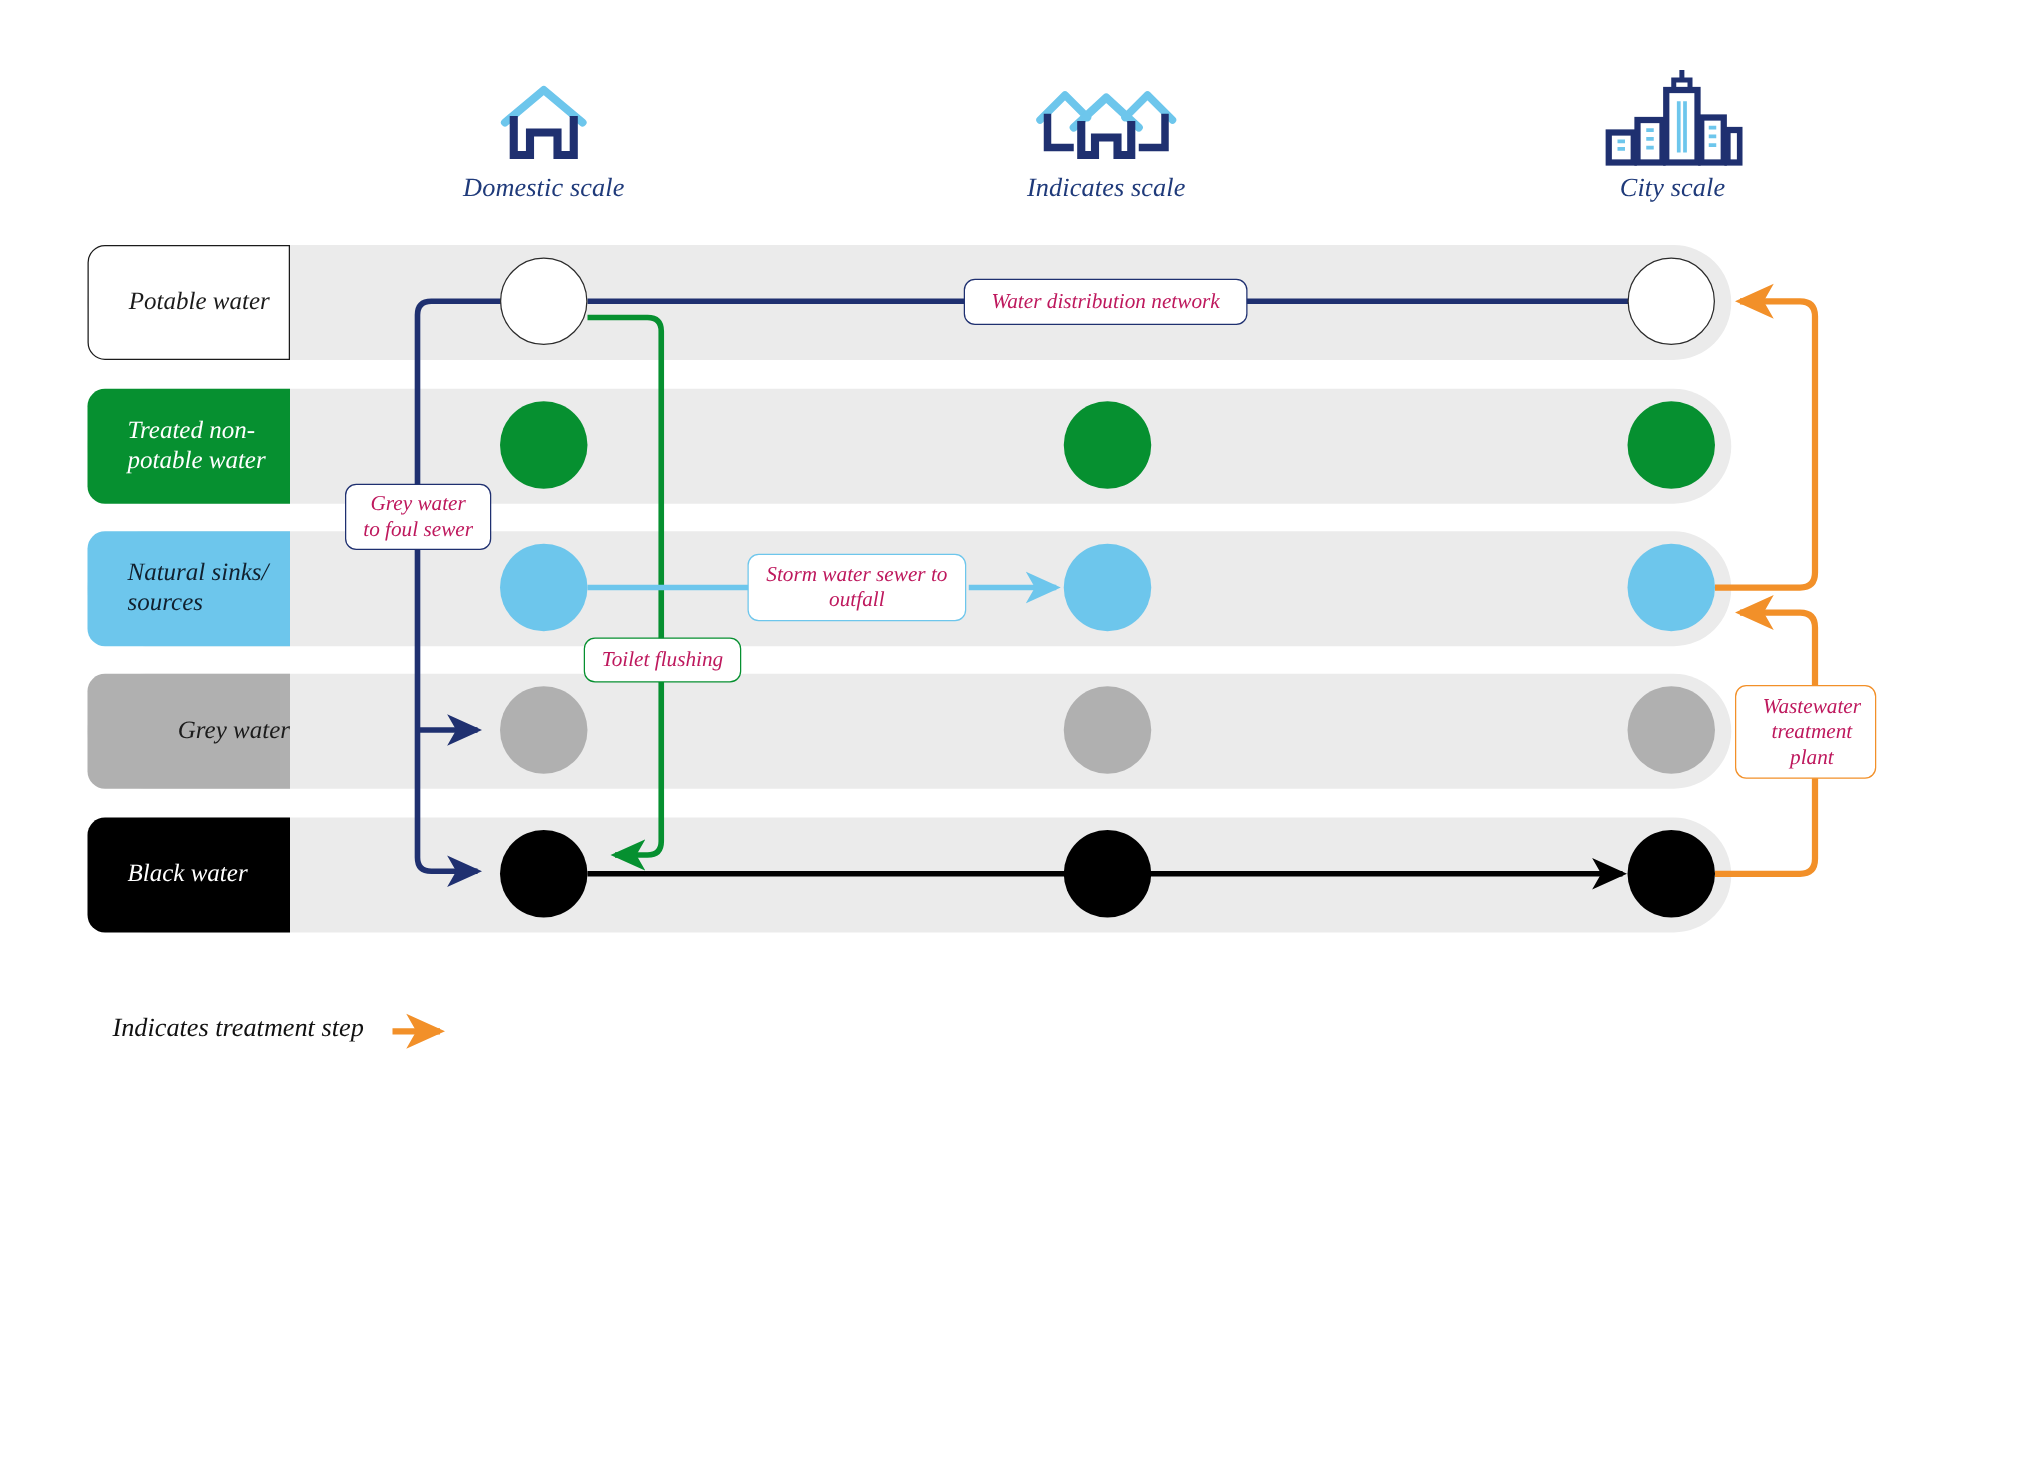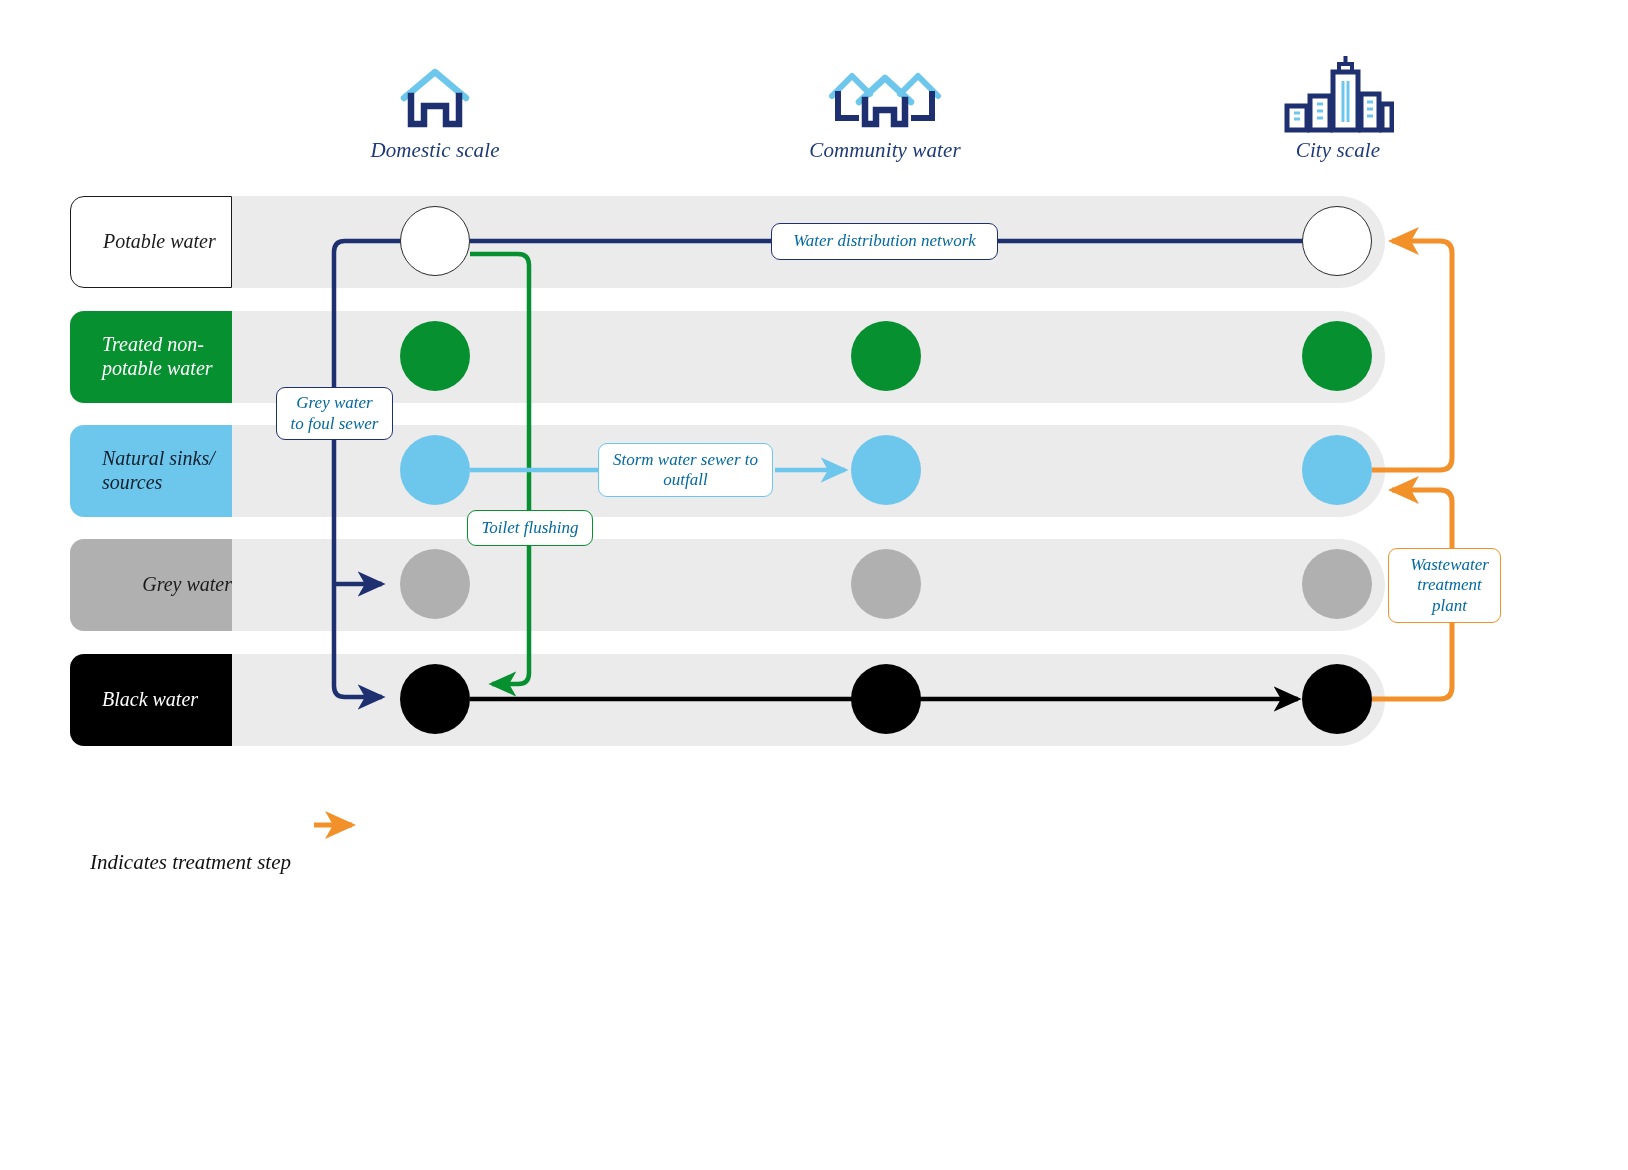--- a/index.html
+++ b/index.html
@@ -31,29 +31,29 @@
   .node.blue{background:#6dc6ec;}
   .node.grey{background:#b0b0b0;}
   .node.black{background:#000000;}
 
   
   #wires{position:absolute;left:0;top:0;width:1628px;height:1170px;pointer-events:none;}
 
   
   .pill{position:absolute;background:#ffffff;border-radius:9px;box-sizing:border-box;
         display:flex;align-items:center;justify-content:center;text-align:center;
-        font-size:17px;line-height:1.2;color:#0369a1;padding:5px 12px;}
+        font-size:17px;line-height:1.2;color:#be185d;padding:5px 12px;}
   .pill.navy{border:1.7px solid #1f3070;}
   .pill.green{border:1.7px solid #069030;}
   .pill.lblue{border:1.7px solid #6dc6ec;}
   .pill.black{border:1.7px solid #000000;}
   .pill.orange{border:1.7px solid #f29029;}
 
   
-  #legend{position:absolute;display:flex;align-items:flex-start;gap:12px;margin-top:40px;}
+  #legend{position:absolute;display:flex;align-items:flex-start;gap:12px;}
   #legend .txt{font-size:21px;color:#111111;}
 </style>
 </head>
 <body>
 
 <div id="stage">
 
   <div class="scale-head" style="left:315px;top:52px;">
     <div class="scale-icon">
       <svg width="82" height="72" viewBox="0 0 82 72">
@@ -68,21 +68,21 @@
     <div class="scale-icon">
       <svg width="118" height="72" viewBox="0 0 118 72">
         <path d="M6 34 L26 14 L44 32" fill="none" stroke="#6dc6ec" stroke-width="6" stroke-linecap="round" stroke-linejoin="round"></path>
         <path d="M112 34 L92 14 L74 32" fill="none" stroke="#6dc6ec" stroke-width="6" stroke-linecap="round" stroke-linejoin="round"></path>
         <path d="M33 40 L59 16 L85 40" fill="none" stroke="#6dc6ec" stroke-width="6.5" stroke-linecap="round" stroke-linejoin="round"></path>
         <path d="M12 32 L12 56 L30 56" fill="none" stroke="#1f3070" stroke-width="6" stroke-linecap="square"></path>
         <path d="M106 32 L106 56 L88 56" fill="none" stroke="#1f3070" stroke-width="6" stroke-linecap="square"></path>
         <path d="M39 38 L39 62 L50 62 L50 48 L68 48 L68 62 L79 62 L79 38" fill="none" stroke="#1f3070" stroke-width="6.5" stroke-linecap="square" stroke-linejoin="miter"></path>
       </svg>
     </div>
-    <div class="label">Community water</div>
+    <div class="label">Indicates scale</div>
   </div>
 
   <div class="scale-head" style="left:1218px;top:52px;">
     <div class="scale-icon">
       <svg width="112" height="78" viewBox="0 0 112 78">
         <rect x="5" y="50" width="20" height="24" fill="none" stroke="#1f3070" stroke-width="5"></rect>
         <line x1="12" y1="57" x2="18" y2="57" stroke="#6dc6ec" stroke-width="3"></line>
         <line x1="12" y1="63" x2="18" y2="63" stroke="#6dc6ec" stroke-width="3"></line>
         <rect x="28" y="40" width="20" height="34" fill="none" stroke="#1f3070" stroke-width="5"></rect>
         <line x1="35" y1="48" x2="41" y2="48" stroke="#6dc6ec" stroke-width="3"></line>

